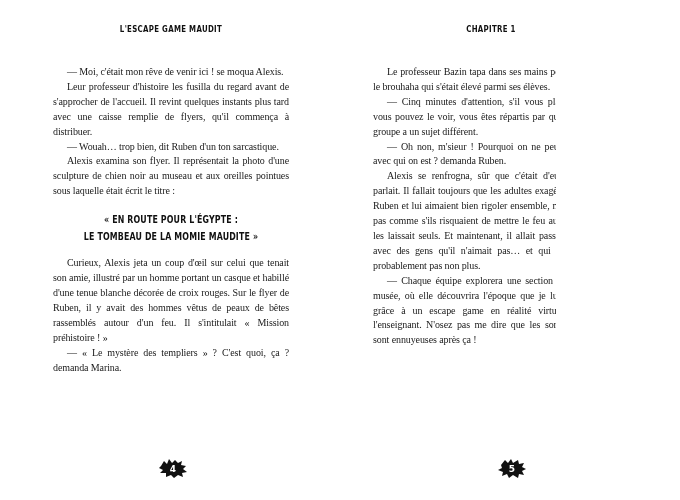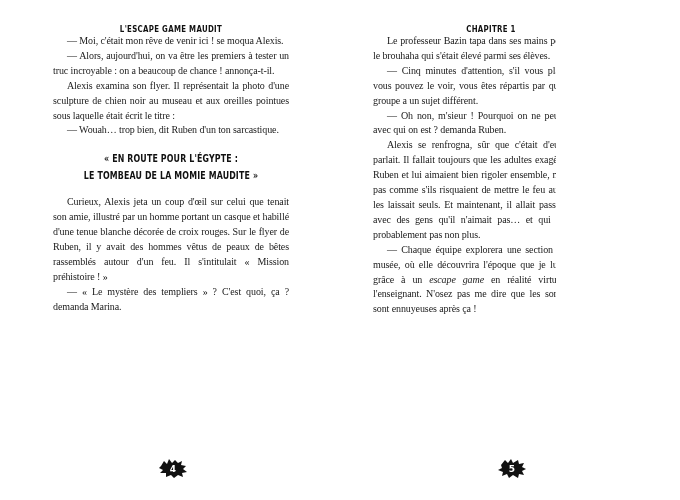--- a/index.html
+++ b/index.html
@@ -28,31 +28,32 @@
     font-family:"DejaVu Sans", sans-serif;
     font-weight:bold;
     font-size:9px;
     letter-spacing:0.4px;
     transform:scaleX(0.78);
     transform-origin:center;
     color:#111111;
     white-space:nowrap;
   }
   .page-body{
+    margin-top:31px;
     text-align:justify;
     font-size:10px;
     line-height:14.9px;
     letter-spacing:-0.1px;
     hyphens:auto;
   }
   .para{
     margin:0;
     text-indent:14px;
   }
-  .para .italic{font-style:italic;}
+  .para .italic{}
   .display-title{
     text-align:center;
     font-family:"DejaVu Sans", sans-serif;
     font-weight:bold;
     font-size:10.5px;
     line-height:16.5px;
     letter-spacing:0.2px;
     margin:12px 0;
     transform:scaleX(0.75);
     transform-origin:center;
@@ -69,23 +70,23 @@
 </style>
 </head>
 <body>
 
 <div class="spread">
 
   <div class="page page--left">
     <div class="running-head">L'ESCAPE GAME MAUDIT</div>
     <div class="page-body">
         <p class="para"><span>— Moi, c'était mon rêve de venir ici ! se moqua Alexis.</span></p>
-        <p class="para"><span>— Alors, aujourd'hui, on va être les premiers à tester un truc incroyable : on a beaucoup de chance ! annonça-t-il.</span></p>
+        <p class="para"><span>Leur professeur d'histoire les fusilla du regard avant de s'approcher de l'accueil. Il revint quelques instants plus tard avec une caisse remplie de flyers, qu'il commença à distribuer.</span></p>
+        <p class="para"><span>— Wouah… trop bien, dit Ruben d'un ton sarcastique.</span></p>
         <p class="para"><span>Alexis examina son flyer. Il représentait la photo d'une sculpture de chien noir au museau et aux oreilles pointues sous laquelle était écrit le titre :</span></p>
-        <p class="para"><span>— Wouah… trop bien, dit Ruben d'un ton sarcastique.</span></p>
         <div class="display-title">
           <div class="title-line">« EN ROUTE POUR L'ÉGYPTE :</div>
           <div class="title-line">LE TOMBEAU DE LA MOMIE MAUDITE »</div>
         </div>
         <p class="para"><span>Curieux, Alexis jeta un coup d'œil sur celui que tenait son amie, illustré par un homme portant un casque et habillé d'une tenue blanche décorée de croix rouges. Sur le flyer de Ruben, il y avait des hommes vêtus de peaux de bêtes rassemblés autour d'un feu. Il s'intitulait « Mission préhistoire ! »</span></p>
         <p class="para"><span>— « Le mystère des templiers » ? C'est quoi, ça ? demanda Marina.</span></p>
       </div>
   </div>
 
   <div class="page page--right">

